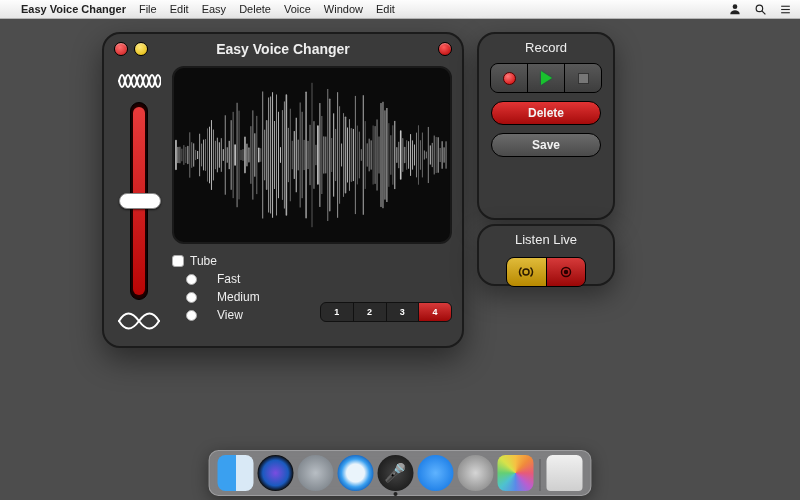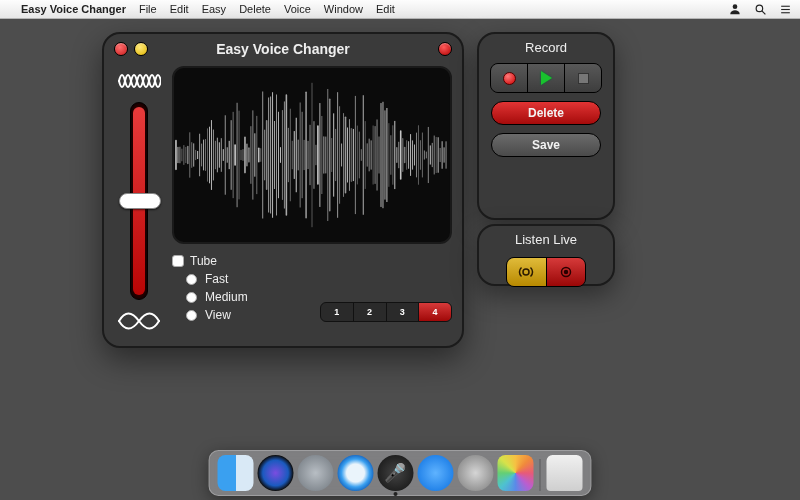--- a/index.html
+++ b/index.html
@@ -94,21 +94,21 @@
   .opt-col { display:flex; flex-direction:column; gap:4px; }
   .chk { display:flex; align-items:center; gap:6px; cursor:pointer; }
   .chk .box {
     width:12px; height:12px; border-radius:3px;
     background:#fff; border:1px solid #aaa;
     display:flex; align-items:center; justify-content:center;
   }
   .chk .box.red-x::after {
     content:"✕"; color:#d80000; font-size:10px; font-weight:bold; line-height:1;
   }
-  .radio { display:flex; align-items:center; gap:8px; cursor:pointer; padding-left:14px; }
+  .radio { display:flex; align-items:center; gap:20px; cursor:pointer; padding-left:14px; }
   .radio .dot {
     width:11px; height:11px; border-radius:50%;
     background:#fff; border:1px solid #aaa;
   }
 
   .preset-bar {
     position:absolute; right:0; bottom:0;
     width:132px; height:20px;
     background:#2a2a2a; border:1px solid #111; border-radius:6px;
     display:flex; overflow:hidden;

